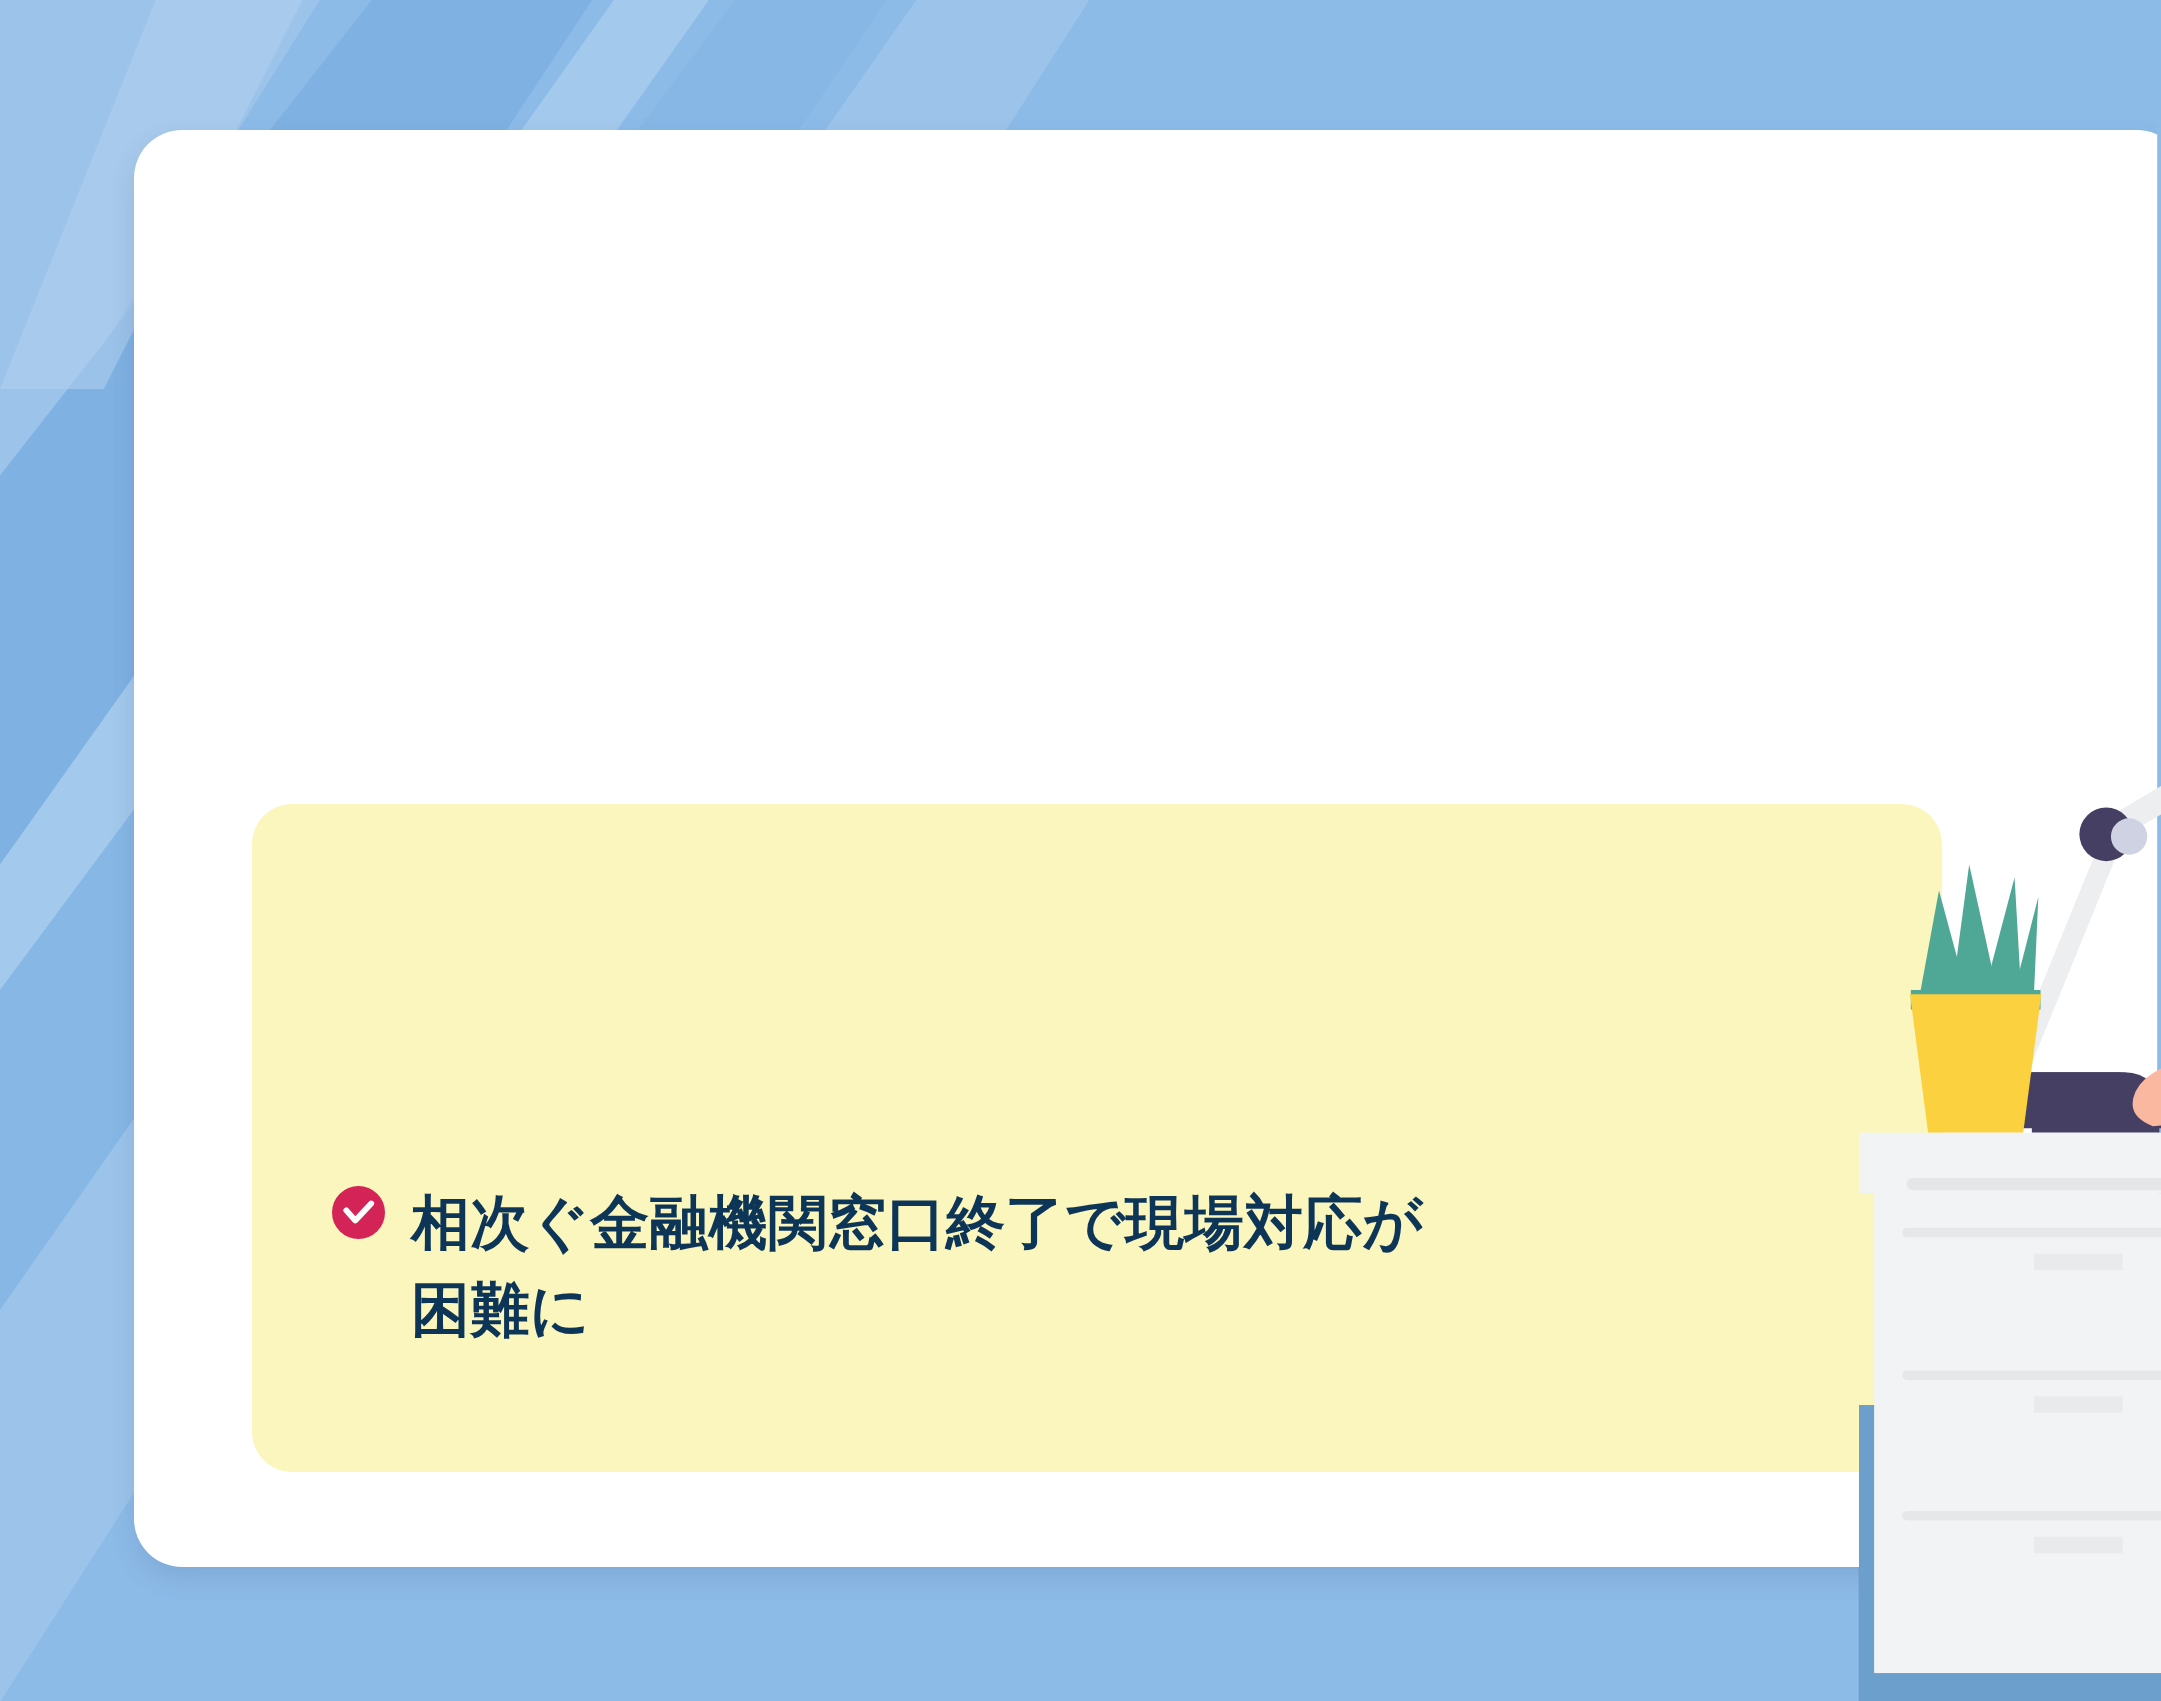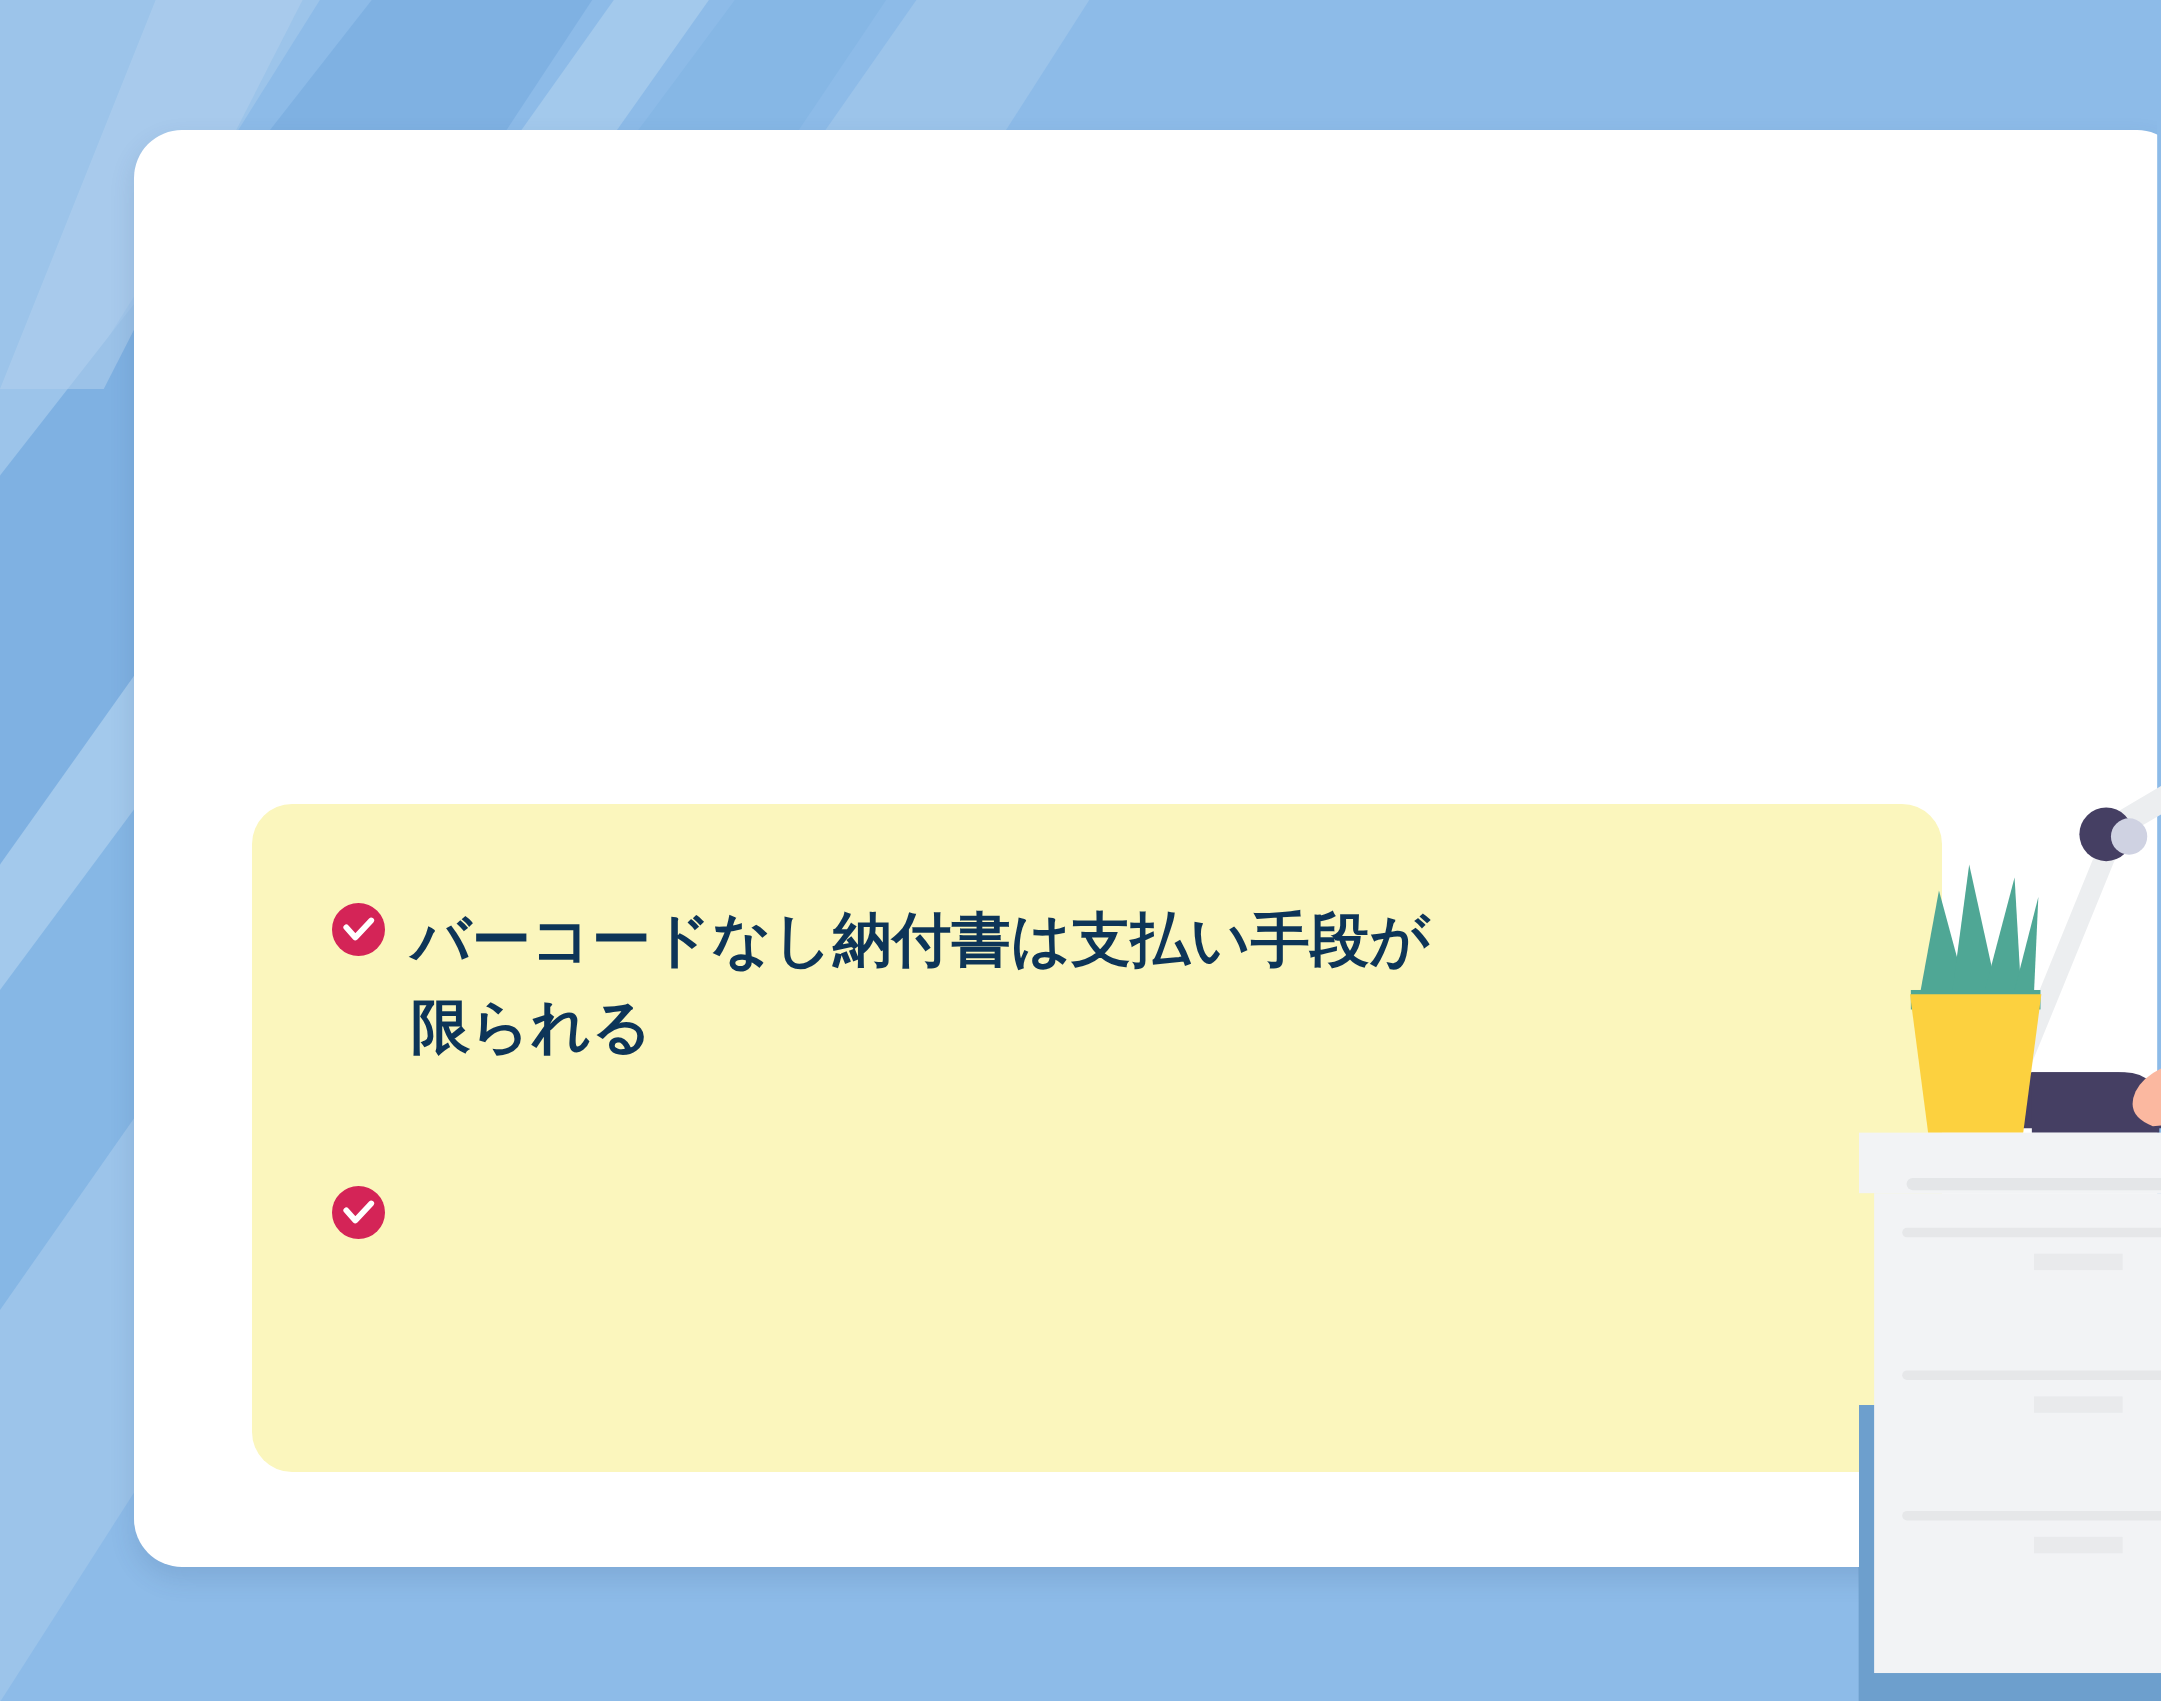--- a/index.html
+++ b/index.html
@@ -117,36 +117,30 @@
     <polygon points="360,0 700,0 240,900 0,900" fill="#b2d0ed" opacity="0.55"></polygon>
 
     <rect x="4300" y="3250" width="3198" height="687" fill="#6d9fcd"></rect>
   </svg>
 
   <div id="card">
 
 
     <div id="highlight">
 
-      <div class="bullet bullet-1">
+
+      <div class="bullet bullet-2">
         <svg class="check-icon" viewBox="0 0 100 100">
           <circle cx="50" cy="50" r="50" fill="#d42457"></circle>
           <path d="M27 46 L44 65 L74 33" fill="none" stroke="#ffffff" stroke-width="11" stroke-linecap="round" stroke-linejoin="round"></path>
         </svg>
         <div class="bullet-text">
-          <span>バーコードなし納付書は支払い手段が</span><br>
-          <span>限られる</span>
+          <span>相次ぐ金融機関窓口終了で現場対応が</span><br>
+          <span>困難に</span>
         </div>
-      </div>
-
-      <div class="bullet bullet-2">
-        <svg class="check-icon" viewBox="0 0 100 100">
-          <circle cx="50" cy="50" r="50" fill="#d42457"></circle>
-          <path d="M27 46 L44 65 L74 33" fill="none" stroke="#ffffff" stroke-width="11" stroke-linecap="round" stroke-linejoin="round"></path>
-        </svg>
       </div>
 
     </div>
   </div>
 
   <div id="illustration">
     <svg viewBox="0 0 3198 3937" preserveAspectRatio="none">
 
       <rect x="690" y="0" width="2508" height="3250" fill="#8dbbe8"></rect>
 

